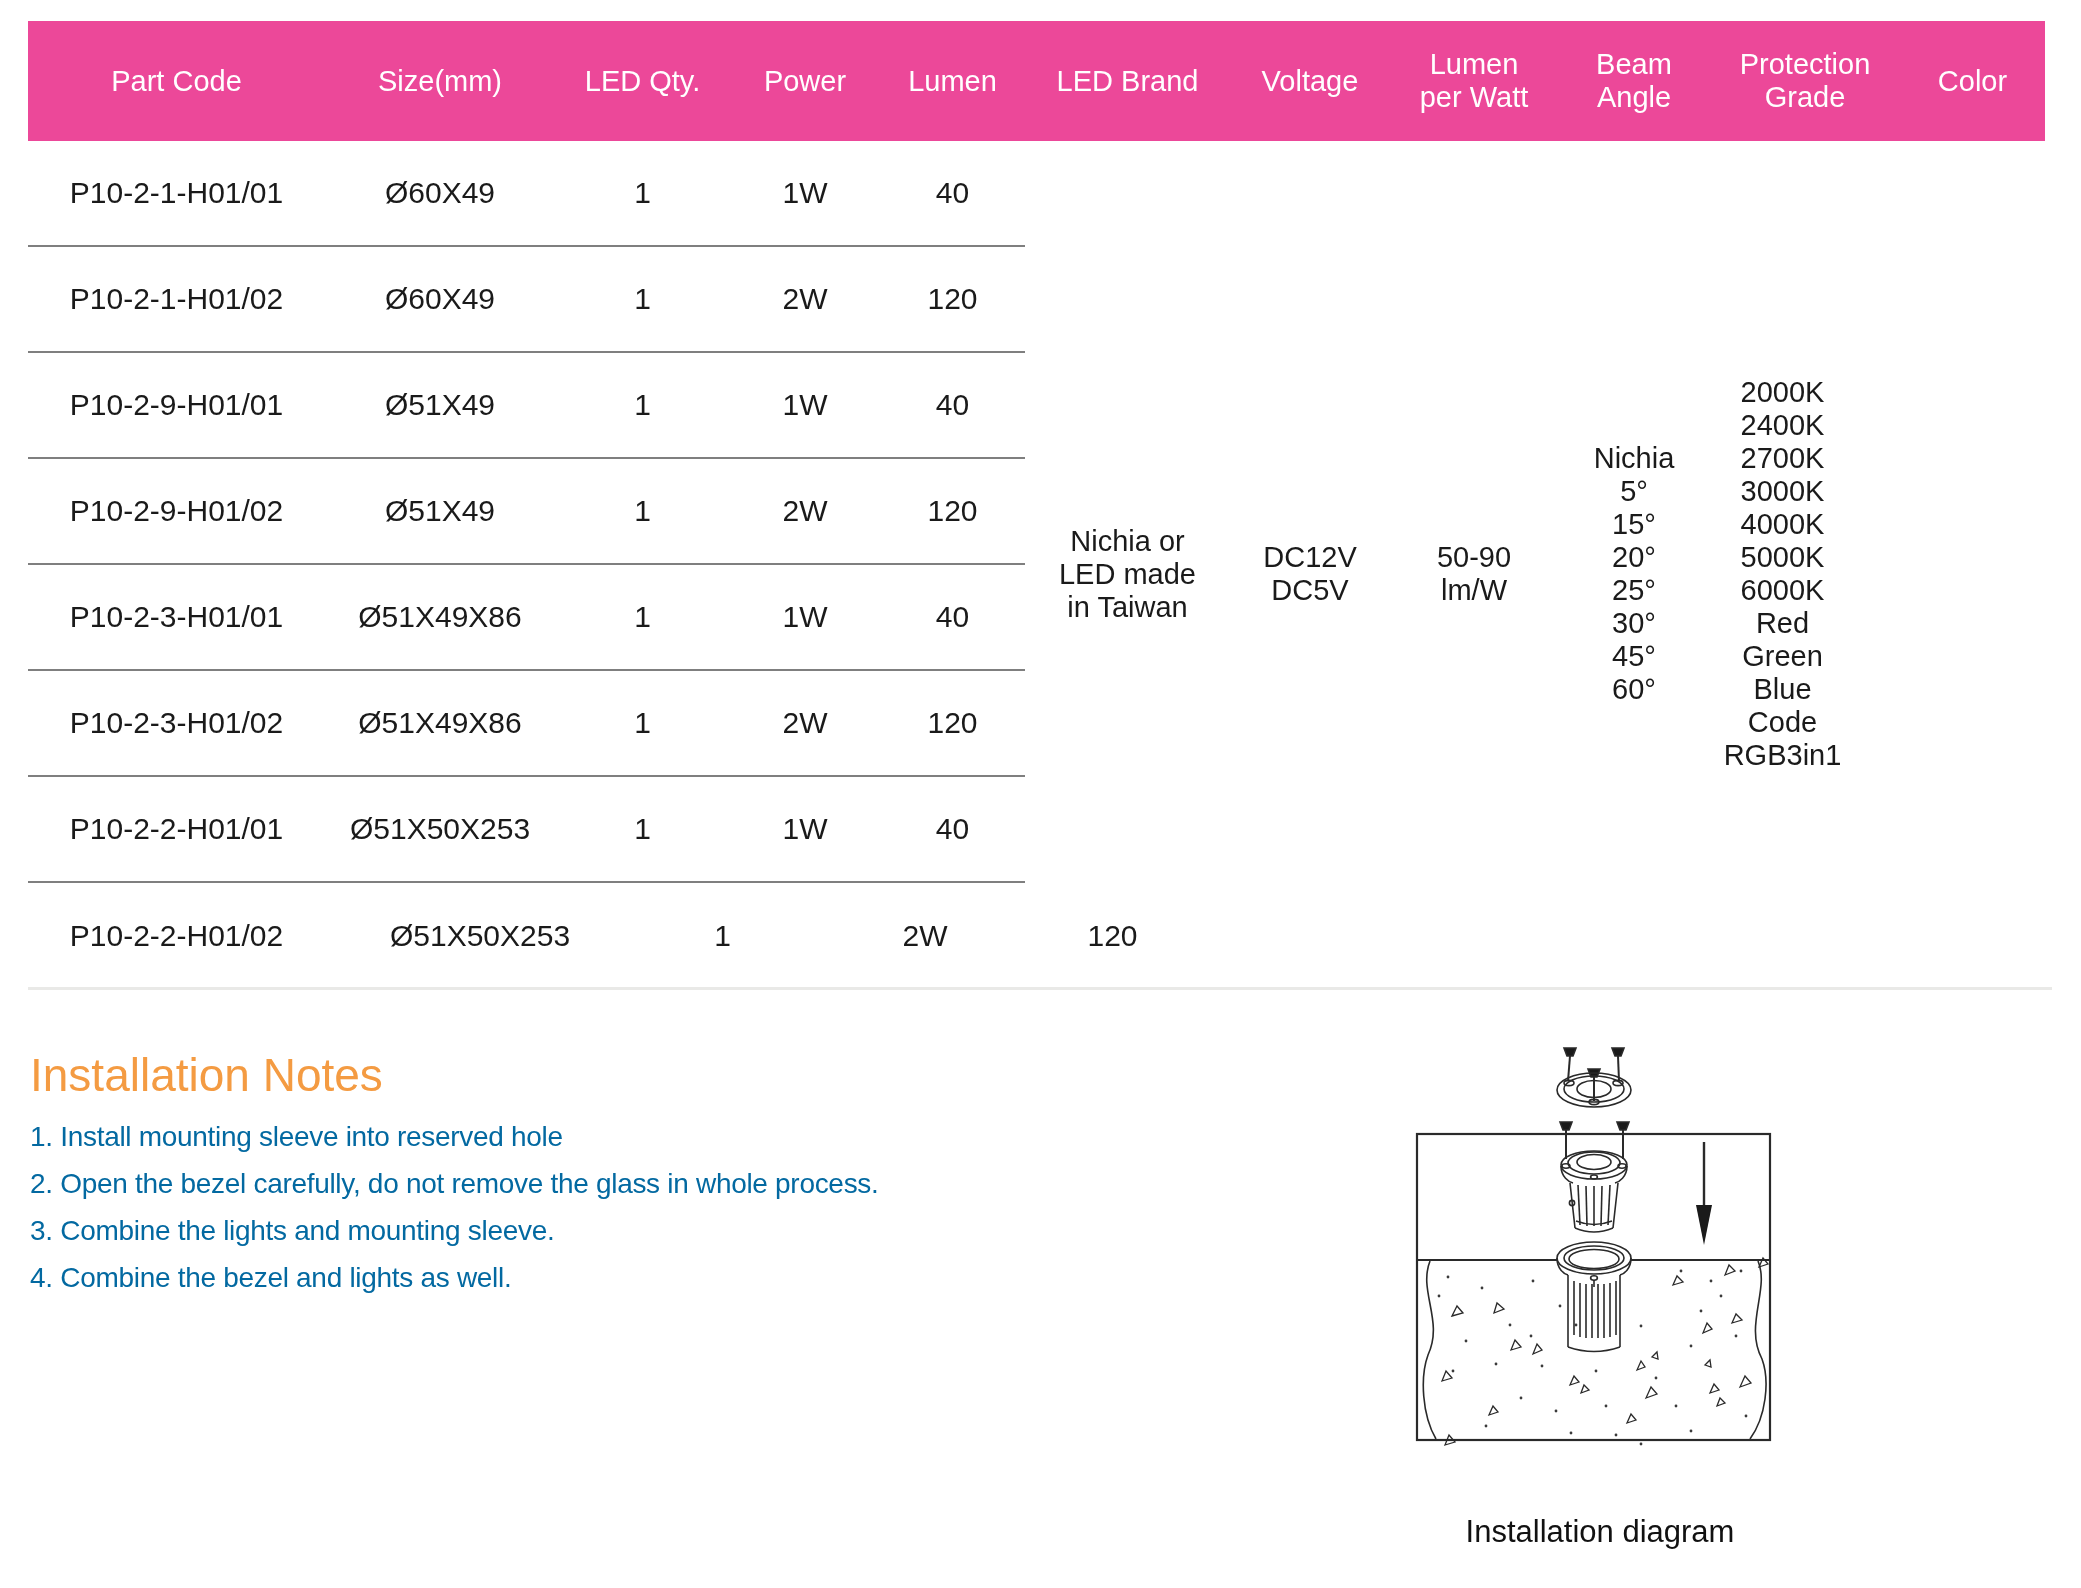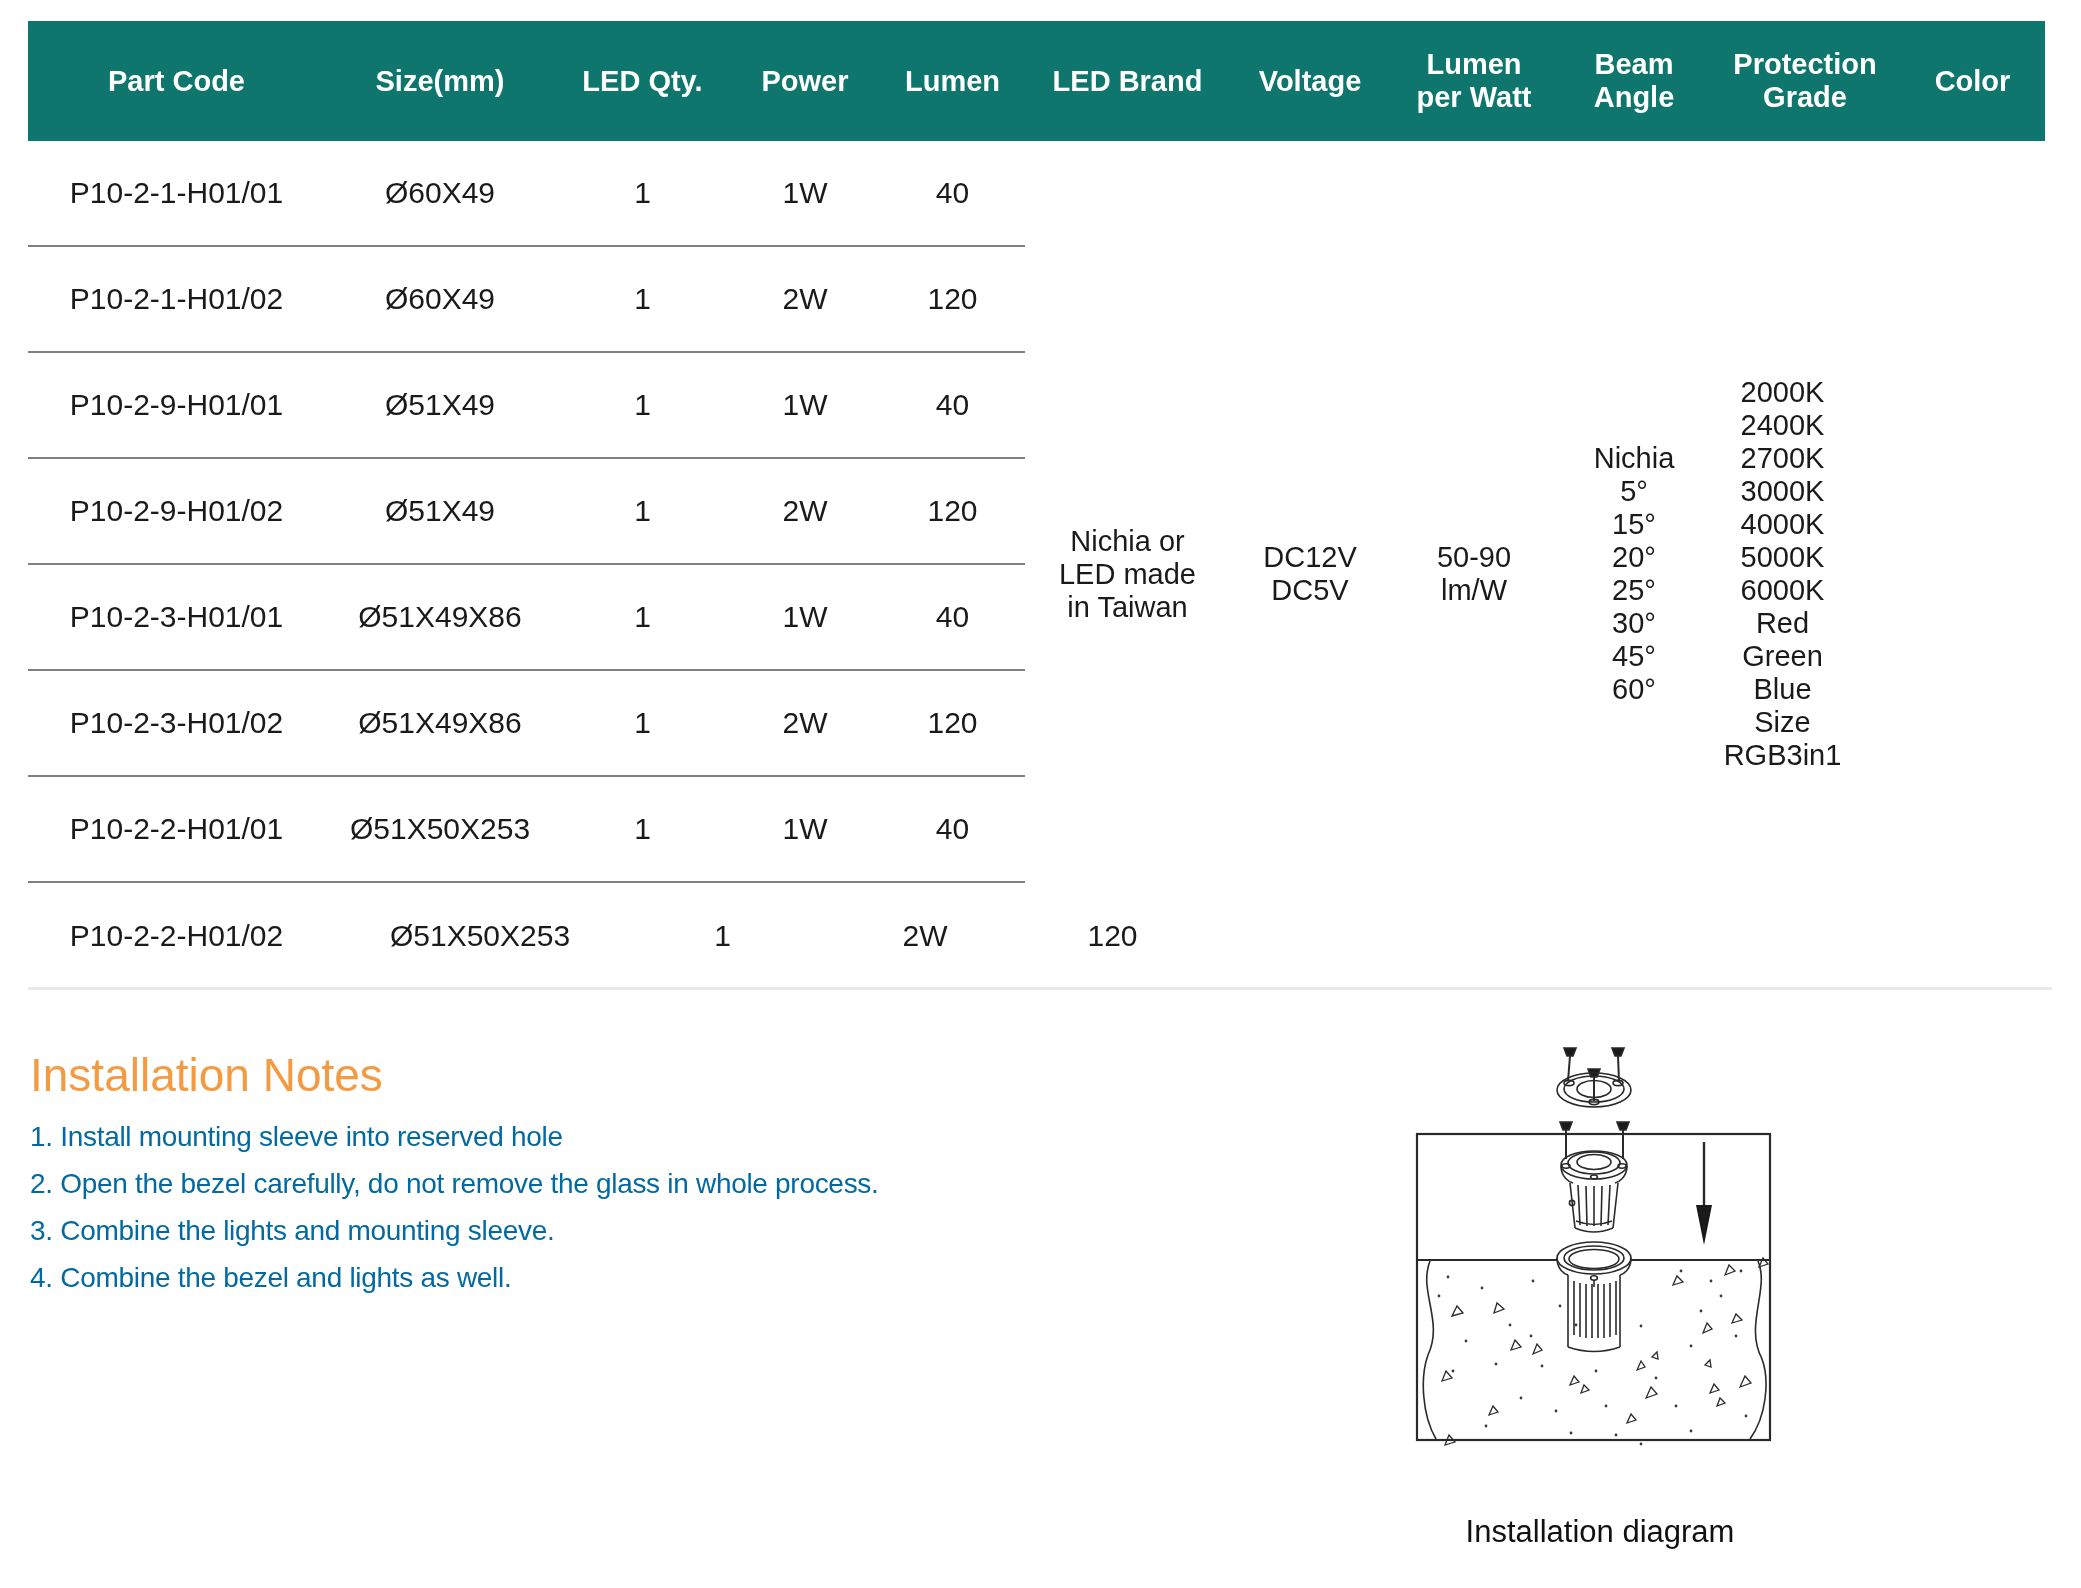--- a/index.html
+++ b/index.html
@@ -36,21 +36,21 @@
   .diagram{position:absolute;left:1390px;top:1025px;width:420px;height:470px;}
   .diagram-caption{position:absolute;left:1390px;top:1505px;width:420px;
                    text-align:center;font-size:31px;color:#111;margin-top:9px;}
   svg{display:block}
 </style>
 </head>
 <body>
 
 <div id="page">
 
-  <div class="thead" id="thead-band" style="background: #0f766e; font-weight: bold;">
+  <div class="thead" id="thead-band" style="background: #ec4899;">
     <div class="hcell">
         <div>Part Code</div>
       </div>
     <div class="hcell">
         <div>Size(mm)</div>
       </div>
     <div class="hcell">
         <div>LED Qty.</div>
       </div>
     <div class="hcell">
@@ -169,21 +169,21 @@
         <div>2000K</div>
         <div>2400K</div>
         <div>2700K</div>
         <div>3000K</div>
         <div>4000K</div>
         <div>5000K</div>
         <div>6000K</div>
         <div>Red</div>
         <div>Green</div>
         <div>Blue</div>
-        <div>Size</div>
+        <div>Code</div>
         <div>RGB3in1</div>
       </div>
   </div>
 
   <div class="bottom-sep"></div>
 
   <div class="notes-title" id="notes-title" style="color: rgb(244, 155, 66);">Installation Notes</div>
   <div class="notes-list">
       <div>1. Install mounting sleeve into reserved hole</div>
       <div>2. Open the bezel carefully, do not remove the glass in whole process.</div>

